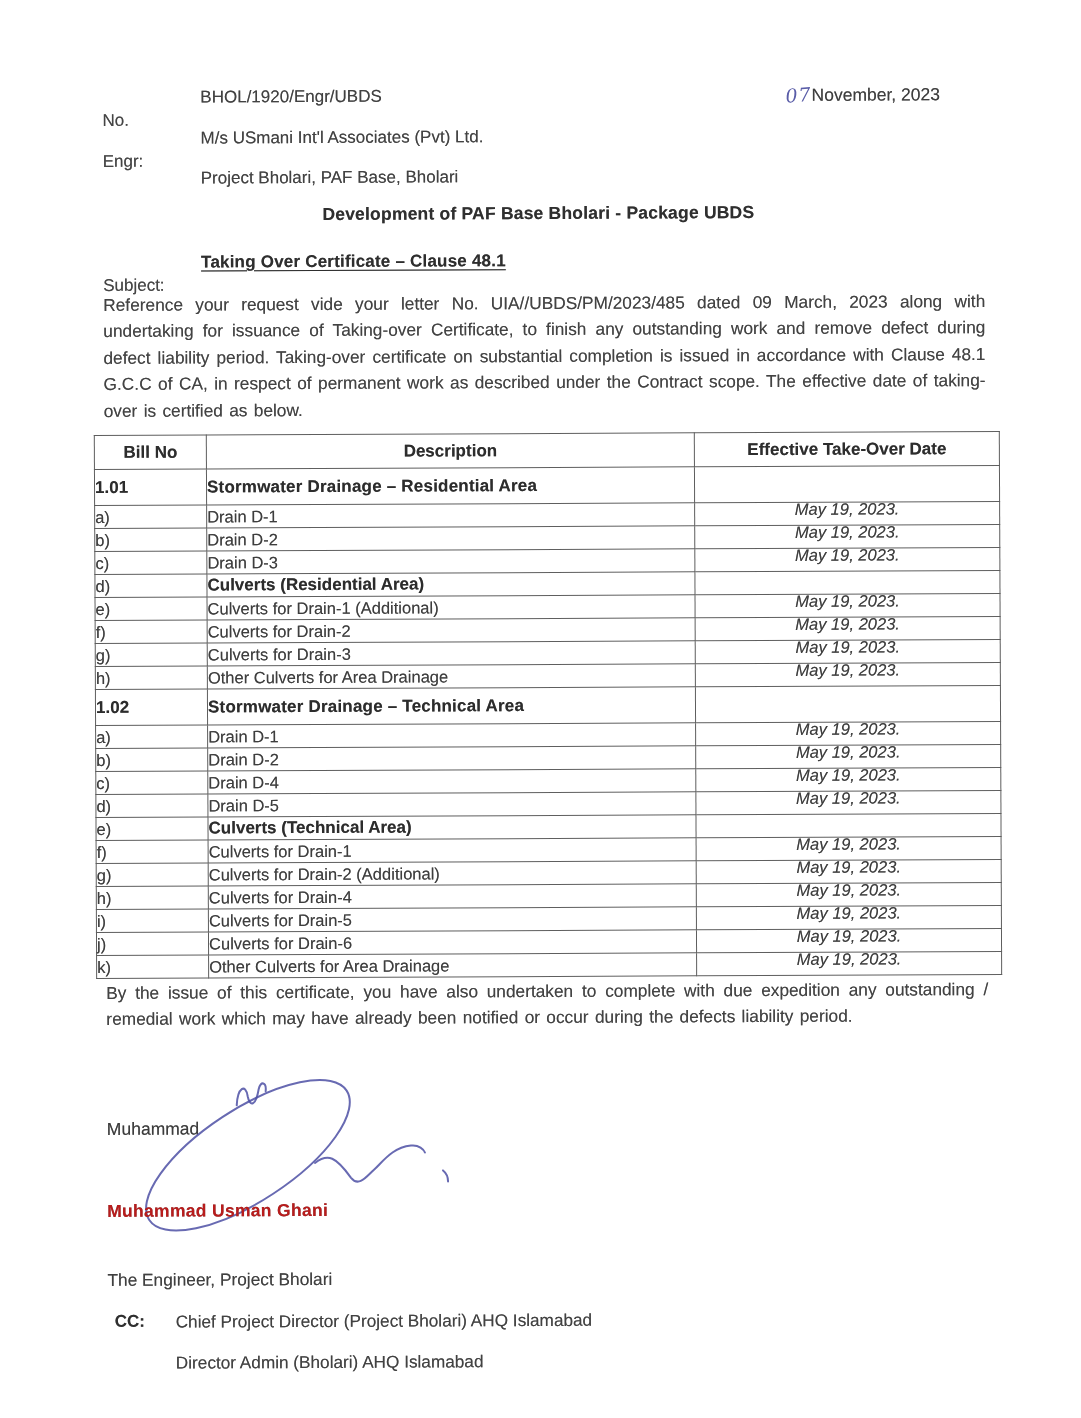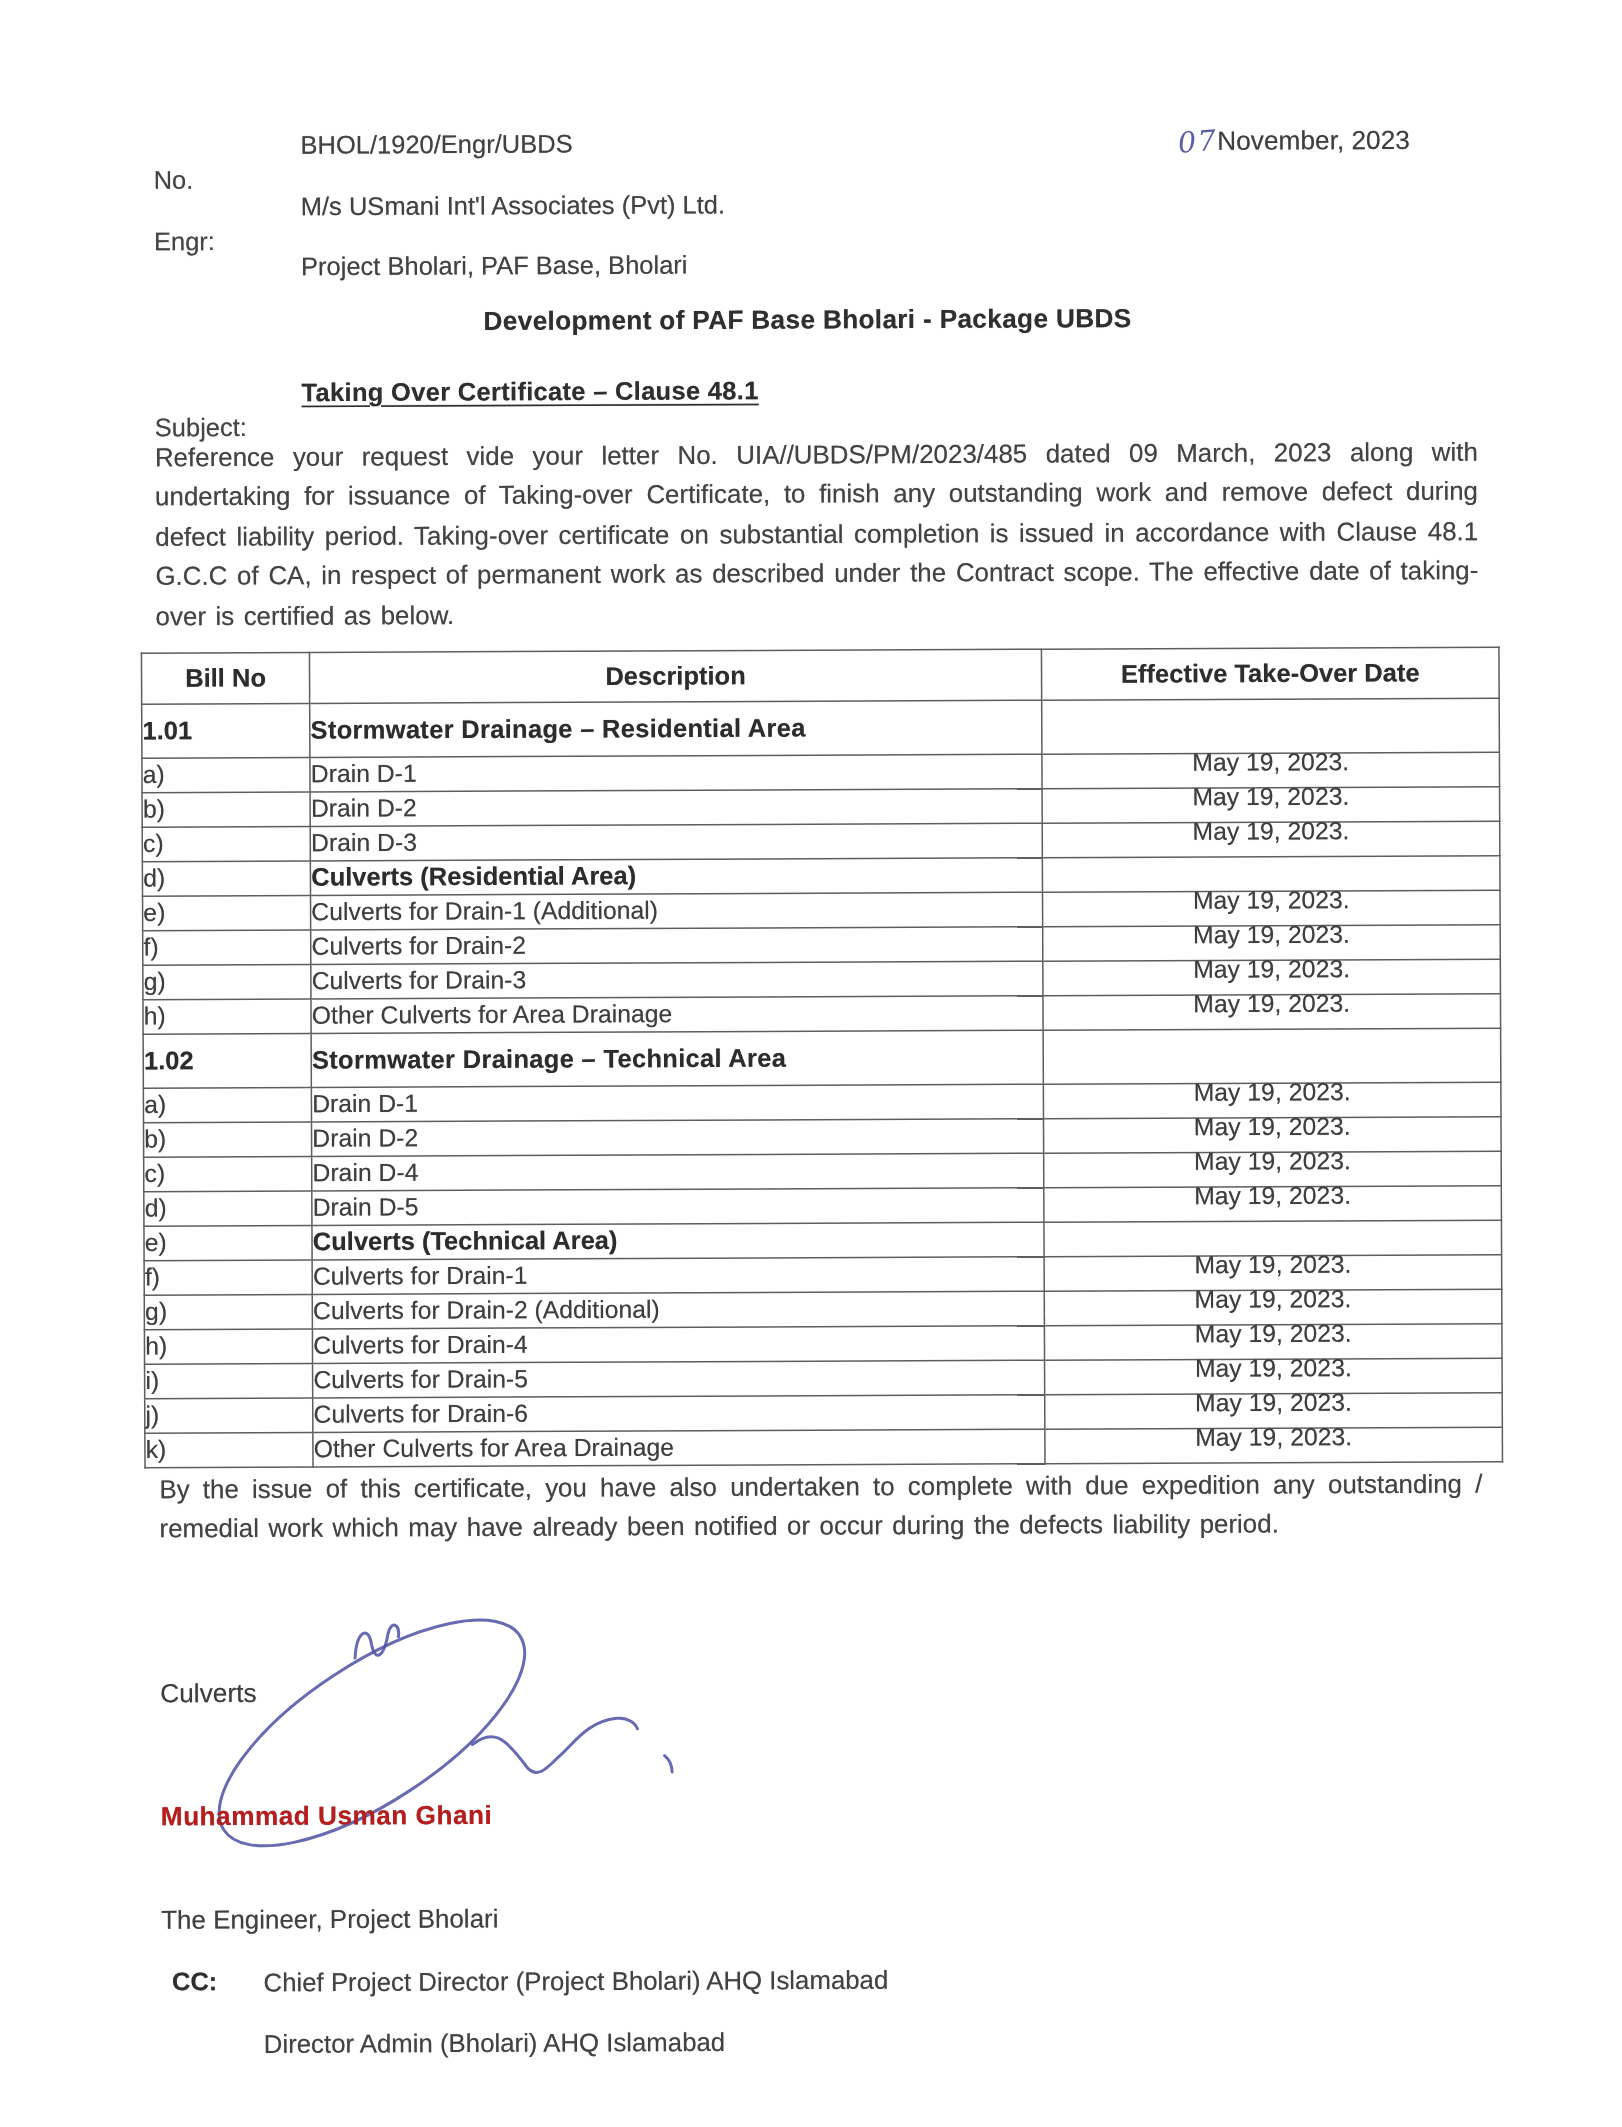--- a/index.html
+++ b/index.html
@@ -49,21 +49,21 @@
     font-size:16.5px;color:#3e3e3e;
     padding:0;overflow:visible;
   }
   table.cert th{
     height:33px;font-size:17px;font-weight:bold;color:#2d2d2d;
     text-align:center;
   }
   td.bill{text-align:left;}
   td.desc{text-align:left;padding-left:14px;}
   td.date{text-align:center;}
-  td.date .hi{position:relative;top:-5px;display:inline-block;}
+  td.date .hi{position:relative;top:-5px;display:inline-block;font-style:italic;}
   tr.normal-row td{height:22px;}
   tr.section-row td{height:35px;font-weight:bold;color:#2c2c2c;font-size:17px;}
   tr.section-row td.desc{letter-spacing:0.2px;}
   .regards{left:105px;top:1117px;font-size:17.5px;color:#3d3d3d;}
   .sig-name{left:105px;top:1199px;font-size:17.5px;font-weight:bold;color:#b91c1c;letter-spacing:0.3px;}
   .sig-role{left:105px;top:1268px;font-size:17.3px;color:#404040;}
   .cc-label{left:112px;top:1310px;font-size:17px;font-weight:bold;color:#2f2f2f;}
   .cc-item1{left:173px;top:1310px;font-size:17.2px;color:#424242;}
   .cc-item2{left:173px;top:1351px;font-size:17.2px;color:#424242;}
   .signature-svg{left:138px;top:1076px;}
@@ -211,21 +211,21 @@
         <tr class="normal-row">
           <td class="bill">k)</td>
           <td class="desc">Other Culverts for Area Drainage</td>
           <td class="date"><span class="hi">May 19, 2023.</span></td>
         </tr>
       </tbody>
   </table>
 
   <div class="abs para" style="top:978px">By the issue of this certificate, you have also undertaken to complete with due expedition any outstanding / remedial work which may have already been notified or occur during the defects liability period.</div>
 
-  <div class="abs regards">Culverts</div>
+  <div class="abs regards">Muhammad</div>
 
   <svg class="abs signature-svg" width="330" height="170" viewBox="0 0 330 170">
     <ellipse cx="108" cy="78" rx="118" ry="46" transform="rotate(-33 108 78)"></ellipse>
     <path d="M97,28 C98,10 106,6 108,19 C110,30 116,29 119,12 C121,3 127,5 126,14"></path>
     <path d="M175,86 C188,76 196,80 211,101 C219,111 227,99 234,93 C243,85 252,71 271,69 C279,68 284,73 285,76"></path>
     <path d="M303,94 q5,4 5,11"></path>
   </svg>
 
   <div class="abs sig-name">Muhammad Usman Ghani</div>
   <div class="abs sig-role">The Engineer, Project Bholari</div>

